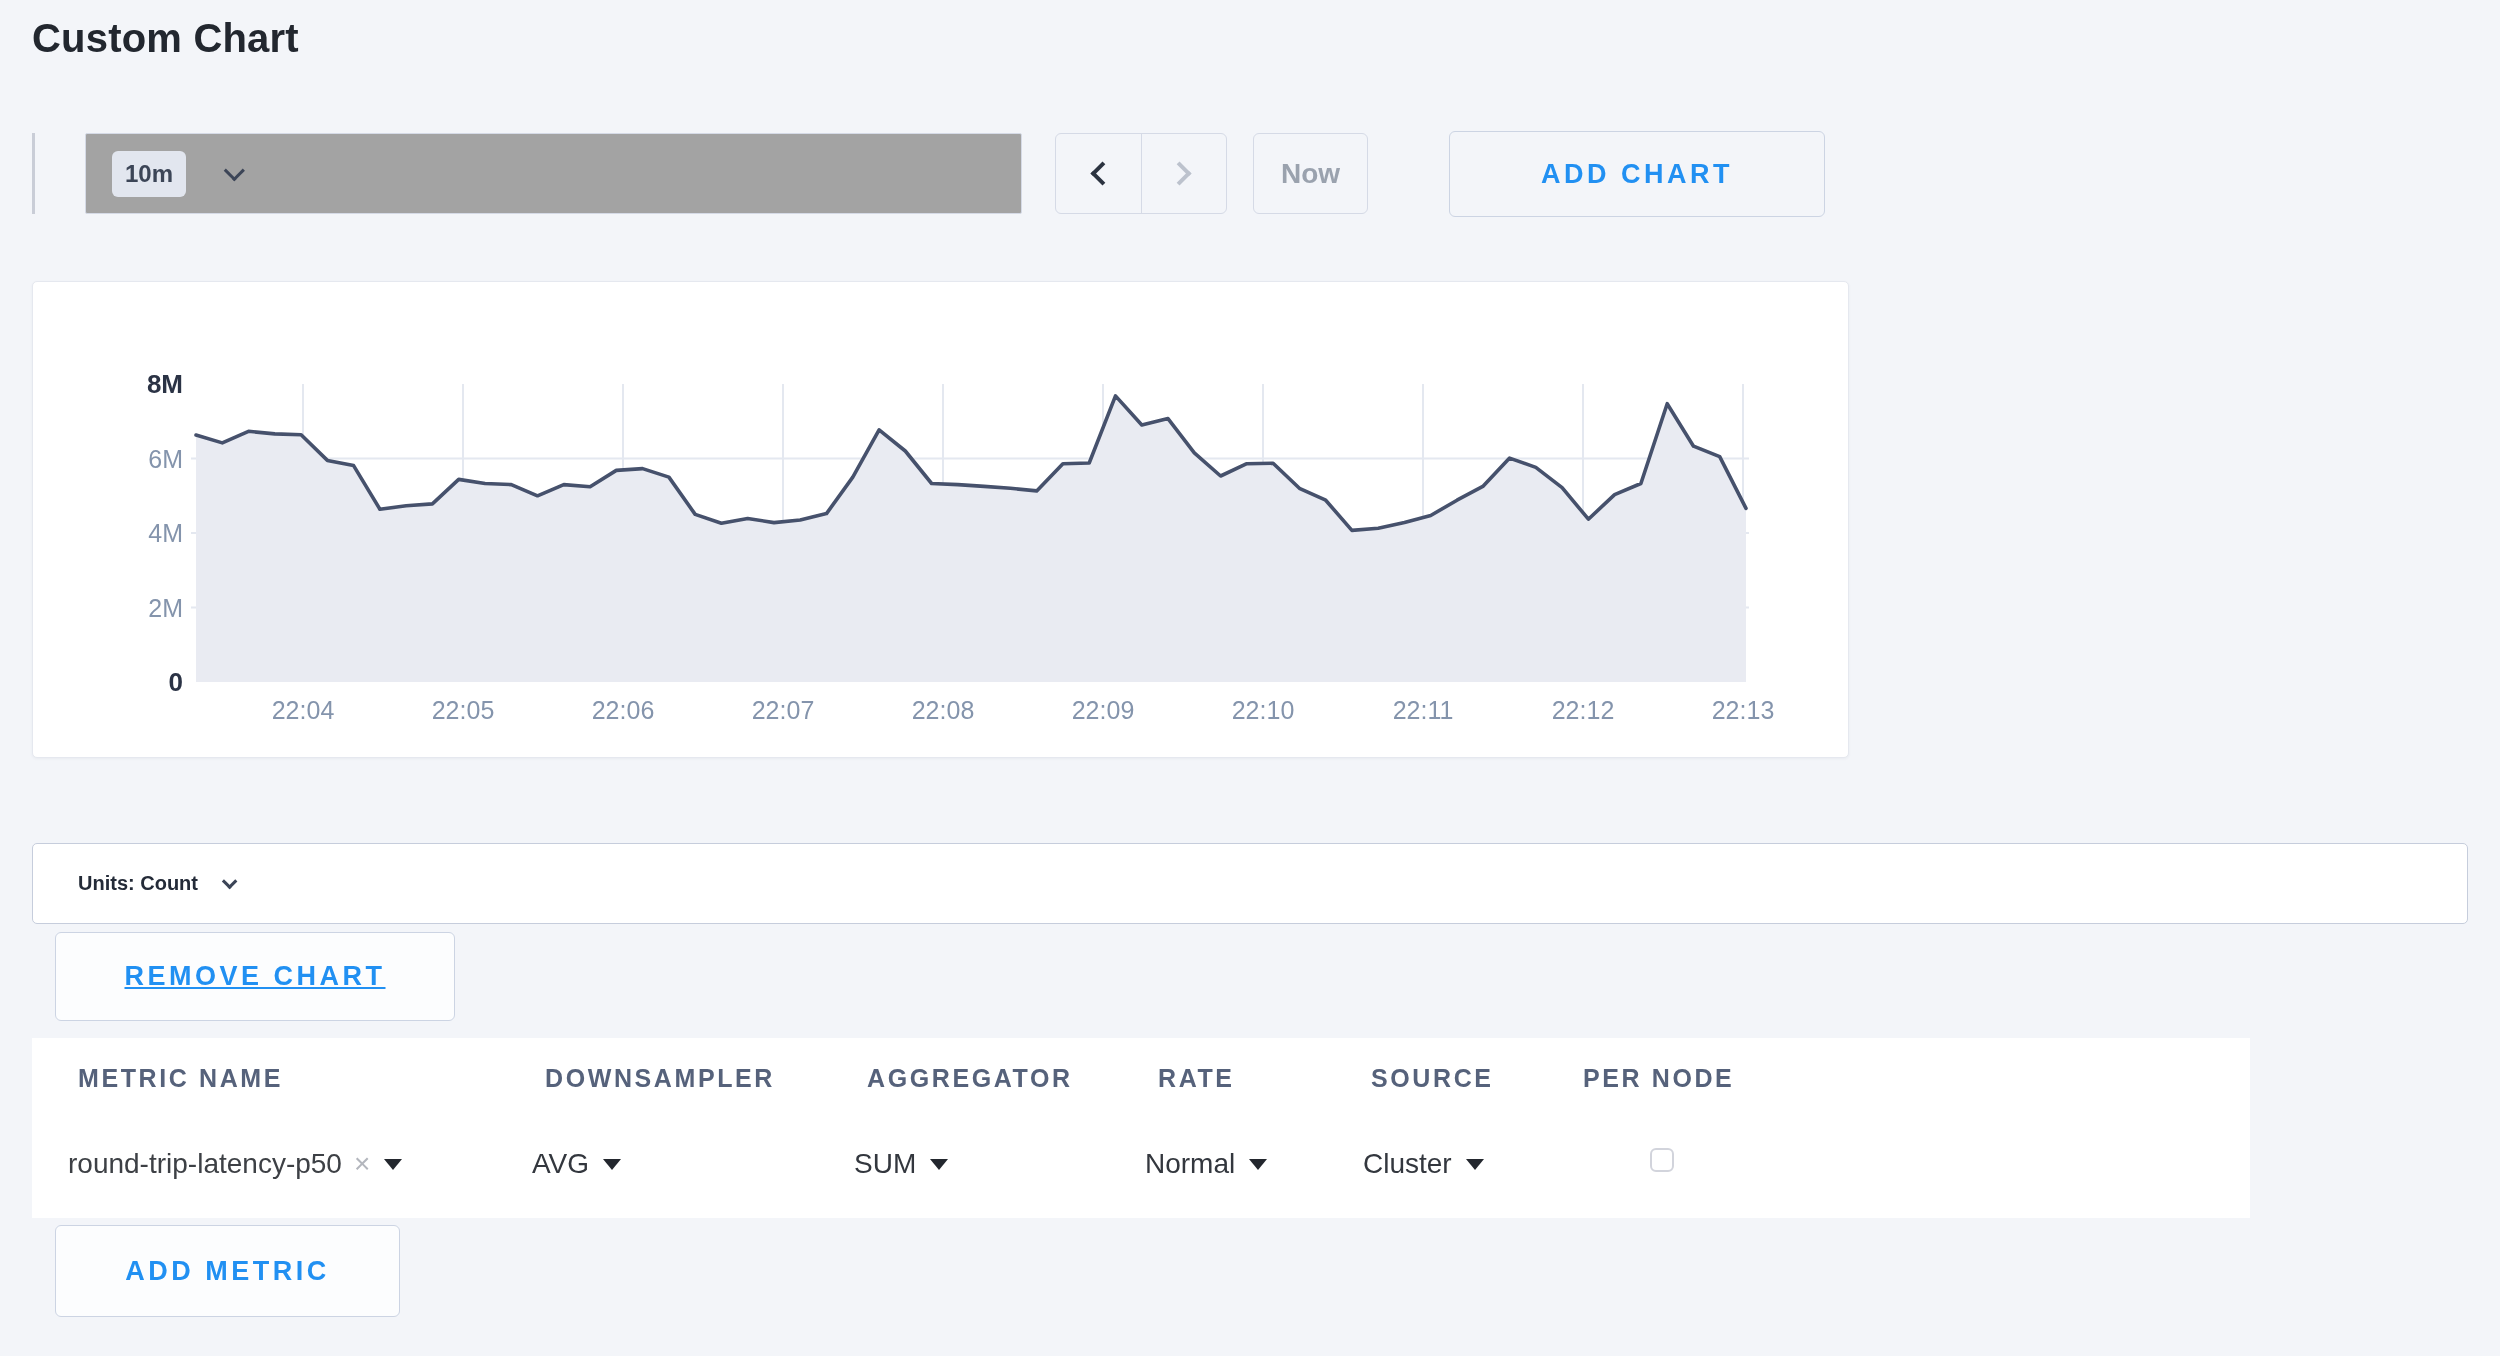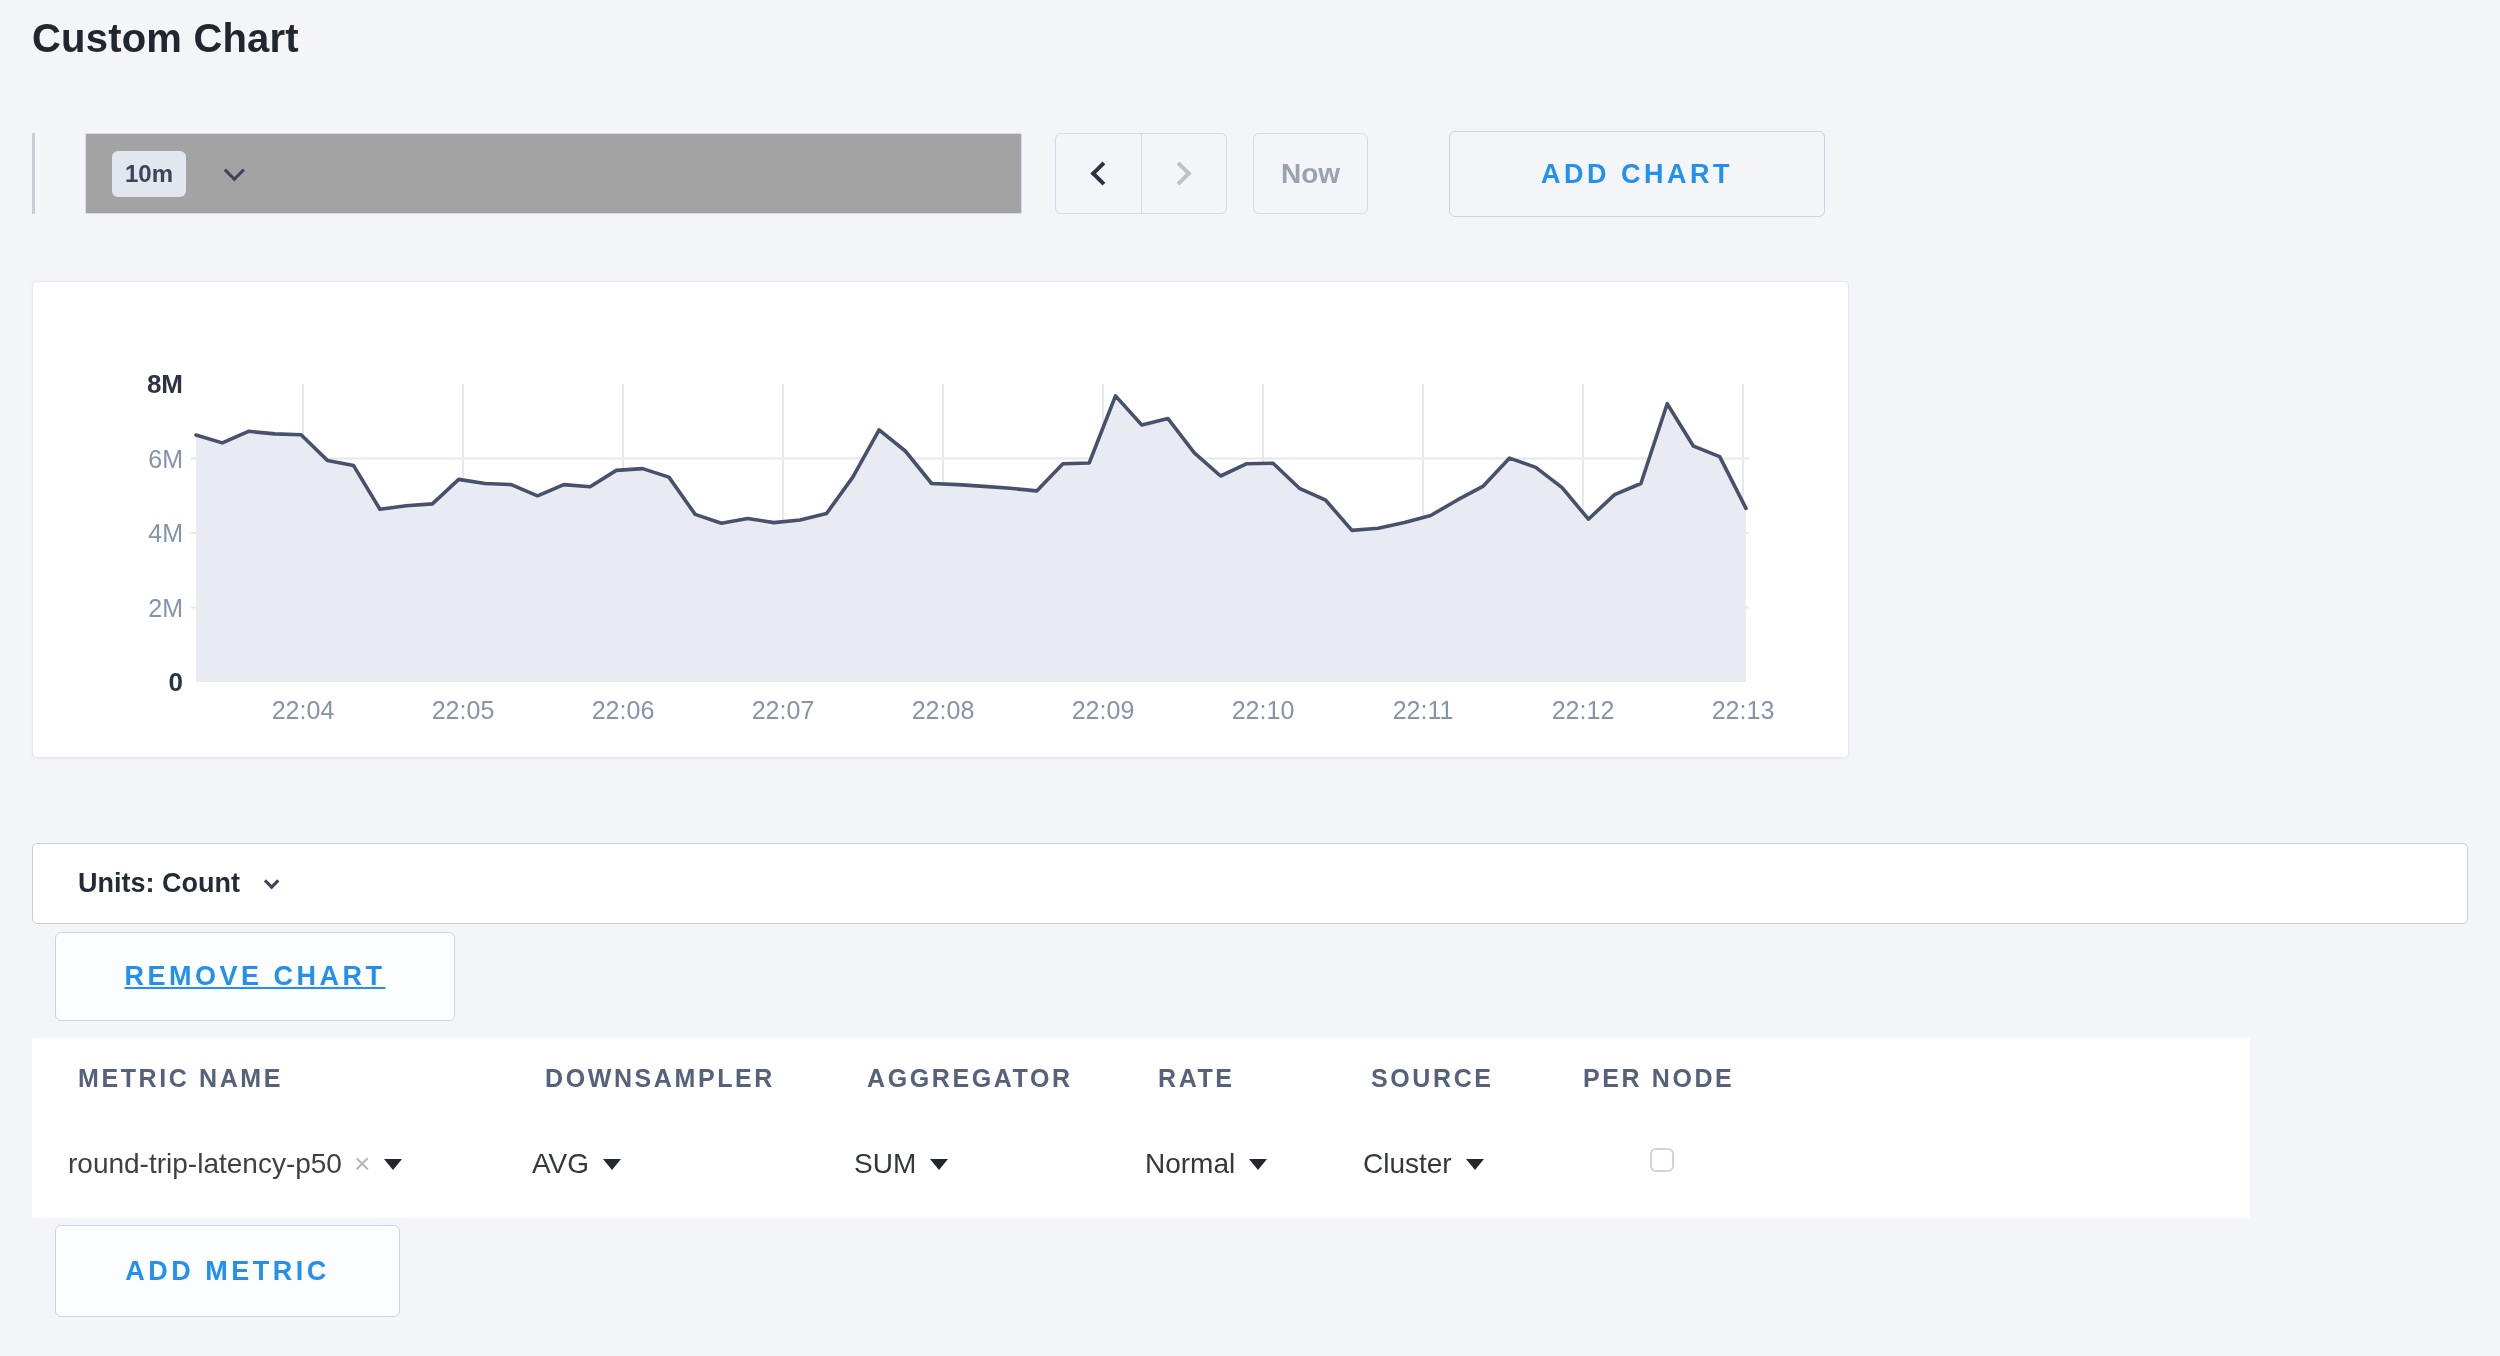--- a/index.html
+++ b/index.html
@@ -57,21 +57,21 @@
     background:#fff; border:1px solid #e5e8ef; border-radius:5px;
     box-shadow:0 1px 3px rgba(40,50,70,.05);
   }
 
   
   .units-bar {
     left:32px; top:843px; width:2436px; height:81px;
     background:#fff; border:1.5px solid #c6cddc; border-radius:5px;
     display:flex; align-items:center; padding-left:45px; cursor:pointer;
   }
-  .units-label { font-size:27px; font-weight:700; color:#242b38; margin-right:24px; }
+  .units-label { font-size:20px; font-weight:700; color:#242b38; margin-right:24px; }
   .chev-sm { width:11px; height:11px; border-width:3px; transform:rotate(45deg) translateY(-3px); }
 
   .remove-chart { left:55px; top:932px; width:400px; height:89px;text-decoration:underline; }
 
   
   .table-panel { left:32px; top:1038px; width:2218px; height:180px; background:#fff; }
   .col-head {
     position:absolute; top:26px; font-size:25px; font-weight:700;
     letter-spacing:2.6px; color:#56627b; white-space:nowrap;
   }

